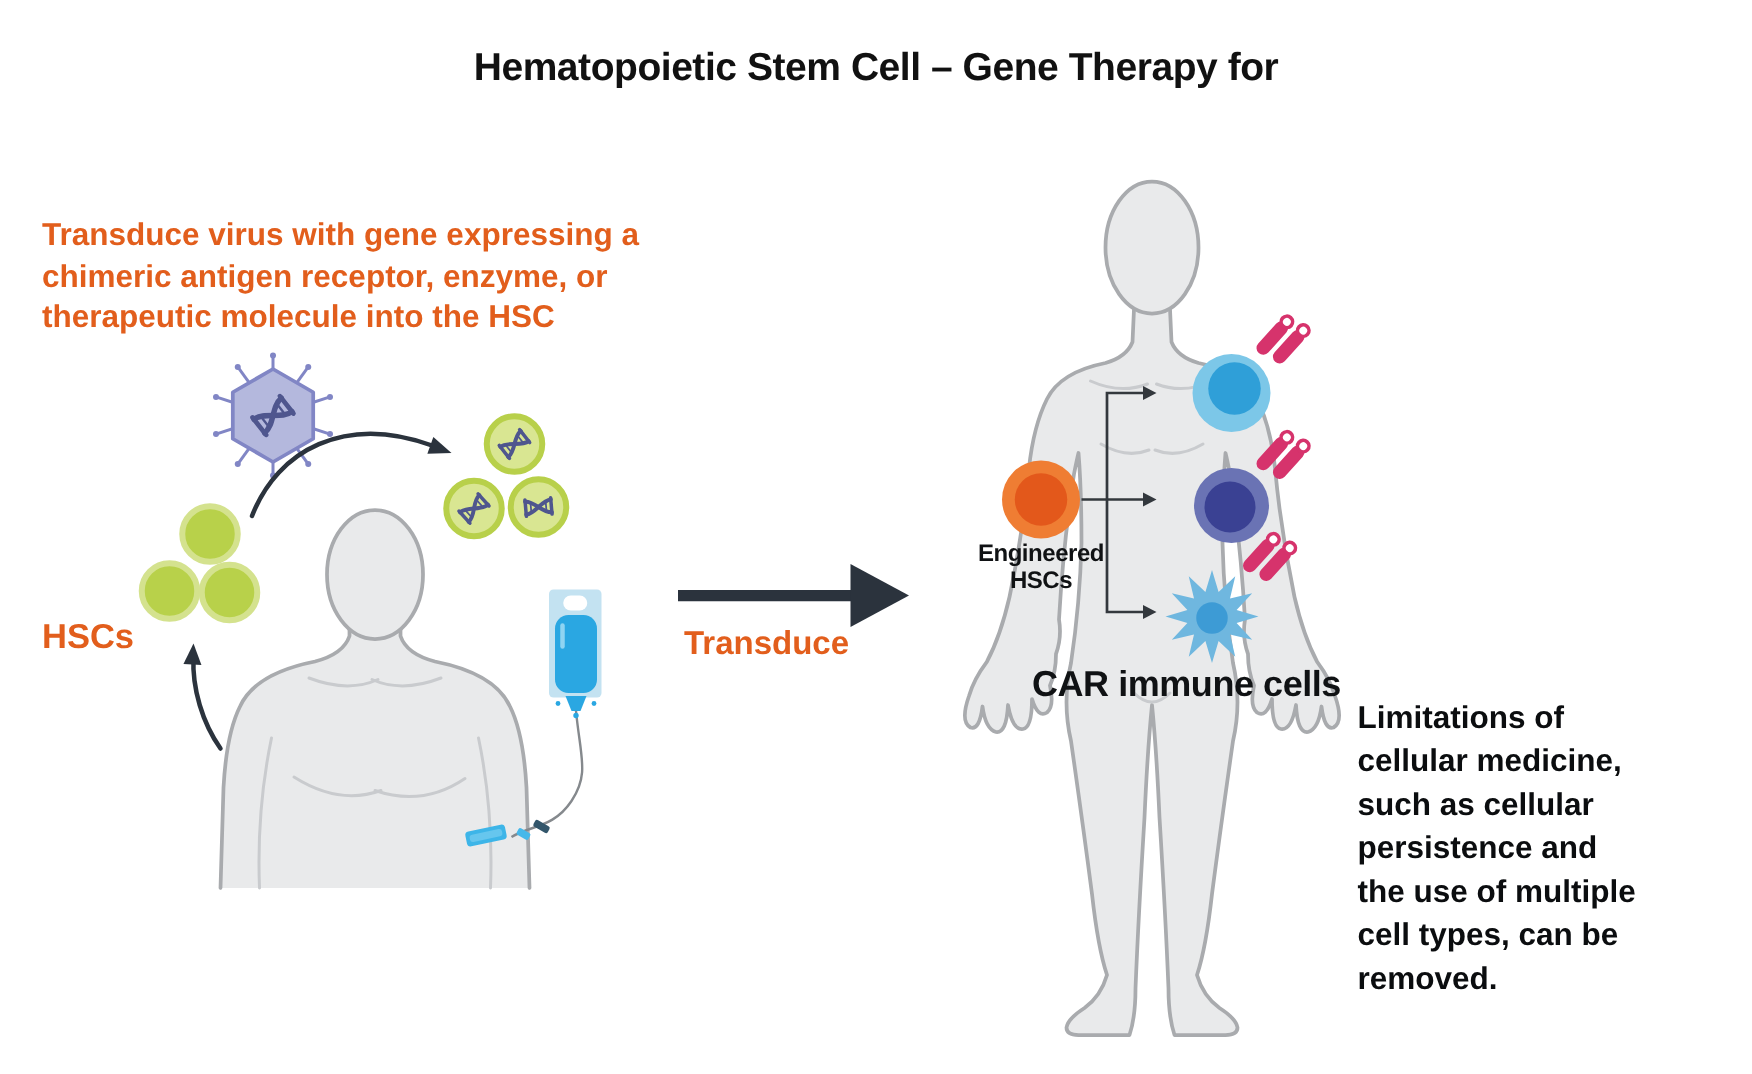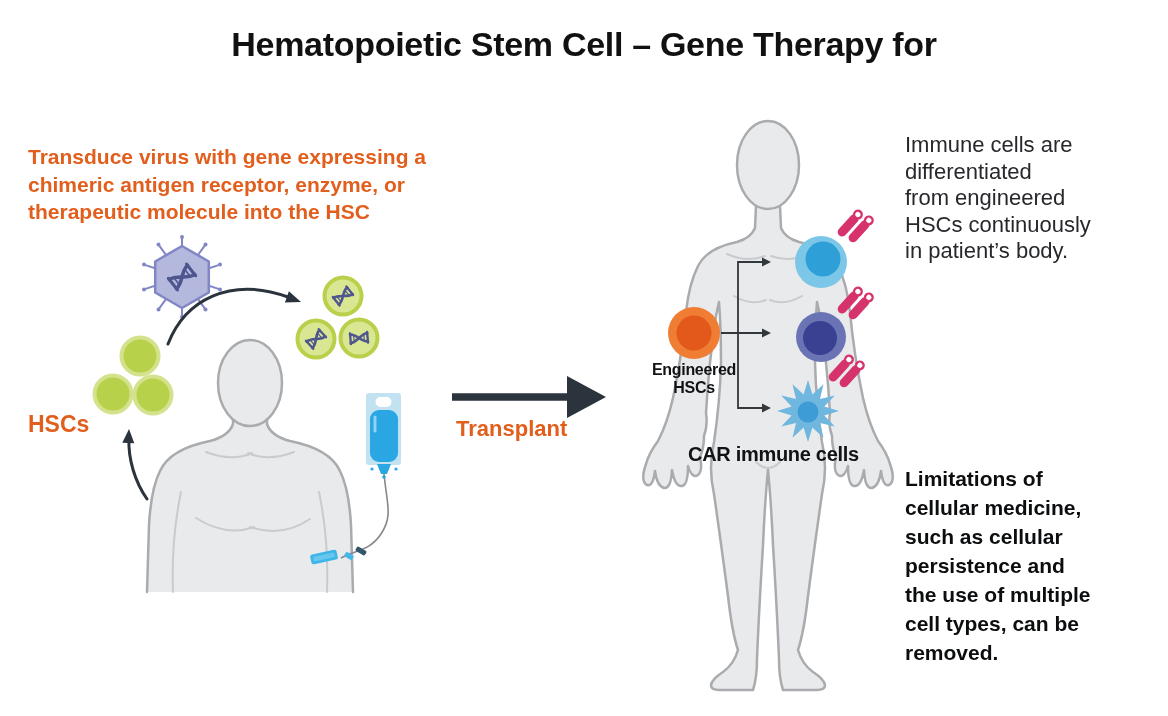--- a/index.html
+++ b/index.html
@@ -1,24 +1,24 @@
 <!DOCTYPE html>
 <html style="--title_color: #111111; --body_text: #26282b; --orange_text: #e25e1c; --arrow_dark: #2b333d; --thin_arrow: #33383d; --person_fill: #e9eaeb; --person_stroke: #a9abae; --person_inner_line: #c9cbce; --virus_fill: #b4b8dd; --virus_stroke: #8186c5; --dna_color: #4f568e; --hsc_fill: #b8d14a; --hsc_ring: #d4e28e; --thsc_fill: #d9e692; --thsc_ring: #b8d04a; --orange_cell_outer: #ef7d33; --orange_cell_inner: #e3581b; --blue_cell_outer: #7cc7e8; --blue_cell_inner: #2f9fd8; --indigo_cell_outer: #6a73b4; --indigo_cell_inner: #3a4193; --dendritic_fill: #6fb7df; --dendritic_nucleus: #3d9bd5; --receptor_pink: #d6336c; --ivbag_outer: #c3e2f1; --ivbag_fluid: #2aa7e2; --ivbag_highlight: #8fd4f2; --tube: #85898d; --bandage: #3db5e8; --bandage_light: #66c6ee; --connector_dark: #33566b; --connector_blue: #45b8ea;"><head>
 <meta charset="utf-8">
 <style>
   html,body{margin:0;padding:0;background:#fff;font-family:"Liberation Sans",sans-serif;}
   #canvas{position:relative;width:1168px;height:716px;background:#ffffff;overflow:hidden;}
   .abs{position:absolute;}
-  .title{top:26px;left:0;width:100%;text-align:center;font-weight:bold;font-size:34px;line-height:36px;color:var(--title_color);letter-spacing:-0.3px;}
+  .title{top:26px;left:0;width:100%;text-align:center;font-weight:bold;font-size:26px;line-height:36px;color:var(--title_color);letter-spacing:-0.3px;}
   .title em{font-style:italic;}
   .caption{left:28px;top:143px;font-size:21px;font-weight:bold;line-height:27.5px;color:var(--orange_text);white-space:pre-line;}
   .hscs-label{left:28px;top:411px;font-size:23px;font-weight:bold;color:var(--orange_text);}
   .transplant-label{left:456px;top:416px;font-size:22px;font-weight:bold;color:var(--orange_text);}
   .engineered-label{left:634px;top:361px;width:120px;text-align:center;font-size:16px;font-weight:bold;line-height:18px;color:#101214;white-space:pre-line;letter-spacing:-0.3px;}
-  .car-label{left:688px;top:443px;font-size:20px;font-weight:bold;color:#101214;letter-spacing:-0.3px;}
+  .car-label{left:688px;top:443px;font-size:24px;font-weight:bold;color:#101214;letter-spacing:-0.3px;}
   .top-text{left:905px;top:132px;width:255px;font-size:22px;line-height:26.5px;color:var(--body_text);white-space:pre-line;}
   .bottom-text{left:905px;top:464px;width:255px;font-size:21px;font-weight:bold;line-height:29px;color:#0b0d0f;white-space:pre-line;}
   
   .person{fill:var(--person_fill);}
   .person-edge{fill:none;stroke:var(--person_stroke);stroke-width:2.5;stroke-linejoin:round;stroke-linecap:round;}
   .person-both{fill:var(--person_fill);stroke:var(--person_stroke);stroke-width:2.5;stroke-linejoin:round;}
   .innerline{stroke:var(--person_inner_line);stroke-width:2;fill:none;stroke-linecap:round;}
   .hsc{fill:var(--hsc_fill);stroke:var(--hsc_ring);stroke-width:4;}
   .thsc{fill:var(--thsc_fill);stroke:var(--thsc_ring);stroke-width:4;}
   .dna{stroke:var(--dna_color);fill:none;stroke-linecap:round;}
@@ -142,21 +142,21 @@
     </g>
 
     <g>
       <line class="bigarrow" x1="452" y1="397" x2="570" y2="397"></line>
       <polygon class="arrowhead" points="567,376 606,397 567,418"></polygon>
     </g>
   </svg>
 
   <div class="abs hscs-label">HSCs</div>
 
-  <div class="abs transplant-label">Transplant</div>
+  <div class="abs transplant-label">Transduce</div>
 
   <svg class="abs" style="left:620px;top:100px" width="300" height="616" viewBox="620 100 300 616">
     <defs>
       <g id="car-glyph">
         <rect class="carcap" x="-10.5" y="-13" width="9" height="27" rx="4.5"></rect>
         <rect class="carcap" x="1.5" y="-16" width="9" height="27" rx="4.5"></rect>
         <circle class="carloop" cx="-6" cy="-14" r="3.8"></circle>
         <circle class="carloop" cx="6" cy="-17" r="3.8"></circle>
       </g>
     </defs>
@@ -201,25 +201,20 @@
     </g>
 
     <use href="#car-glyph" transform="translate(853,229) rotate(42)"></use>
     <use href="#car-glyph" transform="translate(853,306) rotate(42)"></use>
     <use href="#car-glyph" transform="translate(844,374) rotate(42)"></use>
   </svg>
 
   <div class="abs engineered-label">Engineered
 HSCs</div>
   <div class="abs car-label">CAR immune cells</div>
-  <div class="abs top-text">Immune cells are
-differentiated
-from engineered
-HSCs continuously
-in patient’s body.</div>
   <div class="abs bottom-text">Limitations of
 cellular medicine,
 such as cellular
 persistence and
 the use of multiple
 cell types, can be
 removed.</div>
 
 </div>
 

